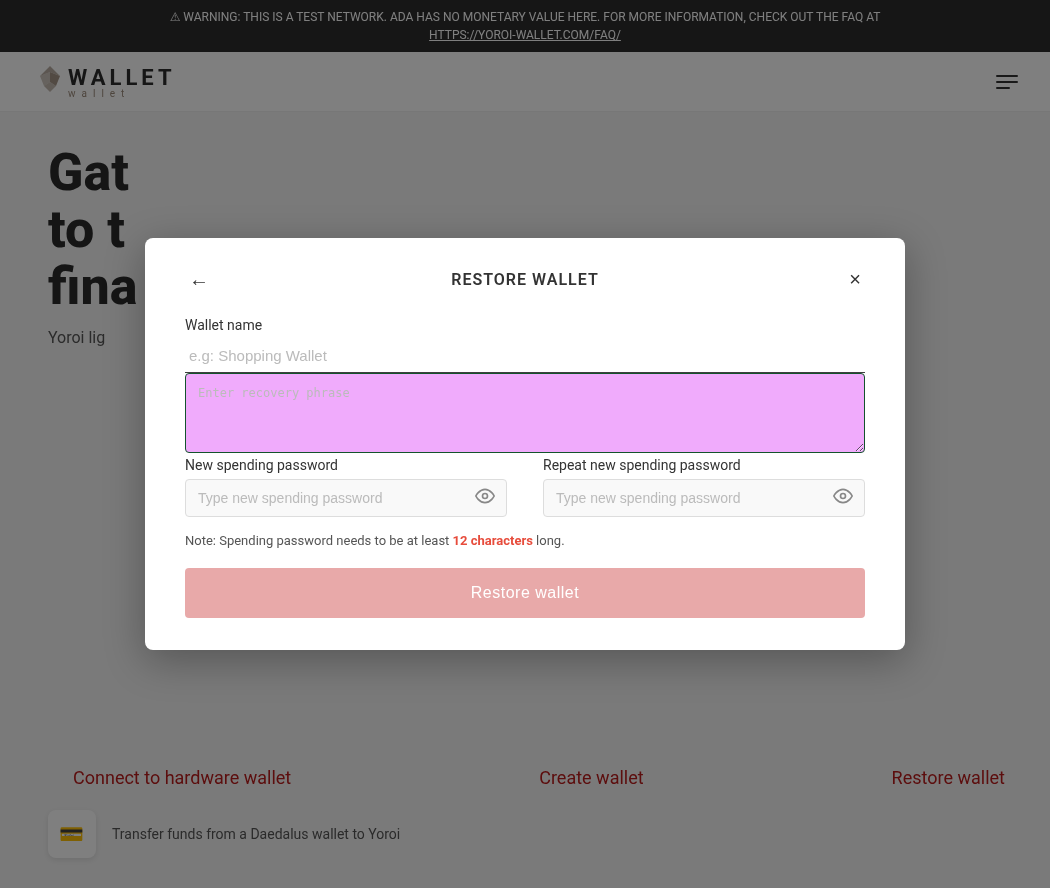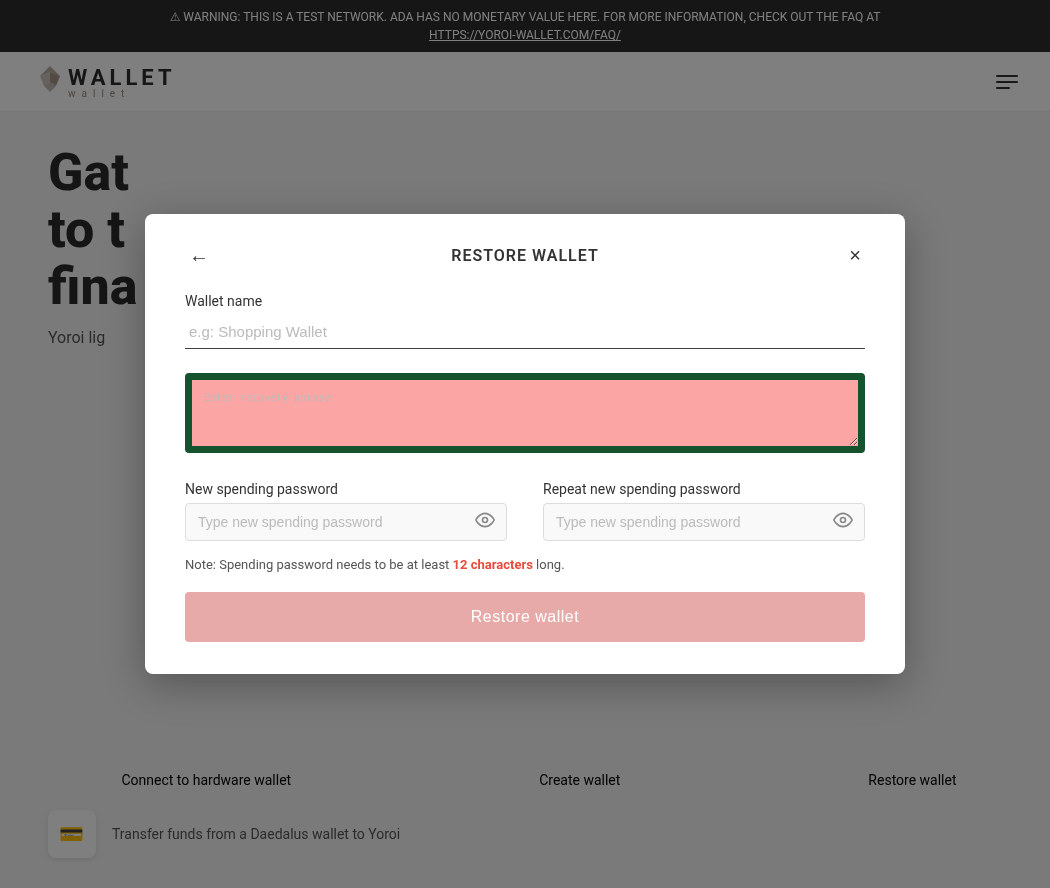--- a/index.html
+++ b/index.html
@@ -87,22 +87,22 @@
       line-height: 1.1;
       max-width: 380px;
     }
     .bg-subtitle {
       font-size: 16px;
       color: #666;
       margin-top: 12px;
       max-width: 400px;
     }
     .card-label {
-      font-size: 14px;
-      color: #000000;
+      font-size: 18px;
+      color: #b91c1c;
       margin-left: 28px;
     }
 
     
     .overlay {
       position: absolute;
       top: 0;
       left: 0;
       right: 0;
       bottom: 0;
@@ -153,21 +153,20 @@
       cursor: pointer;
       font-size: 20px;
       color: #333;
       background: none;
       border: none;
       padding: 4px;
     }
 
     
     .field-group {
-      margin-bottom: 24px;
     }
     .field-label {
       font-size: 14px;
       color: #333;
       margin-bottom: 6px;
       display: block;
     }
     .field-input {
       width: 100%;
       border: none;
@@ -176,26 +175,26 @@
       font-size: 15px;
       outline: none;
       background: transparent;
       color: #333;
     }
     .field-input::placeholder {
       color: #bbb;
     }
     .field-textarea {
       width: 100%;
-      border: 7px solid #14532d;
+      border: 1px solid #14532d;
       border-radius: 4px;
       padding: 12px;
-      font-size: 10px;
+      font-size: 12px;
       outline: none;
-      background: #fca5a5;
+      background: #f0abfc;
       color: #333;
       min-height: 80px;
       resize: vertical;
     }
     .field-textarea::placeholder {
       color: #bbb;
     }
 
     
     .password-row {

